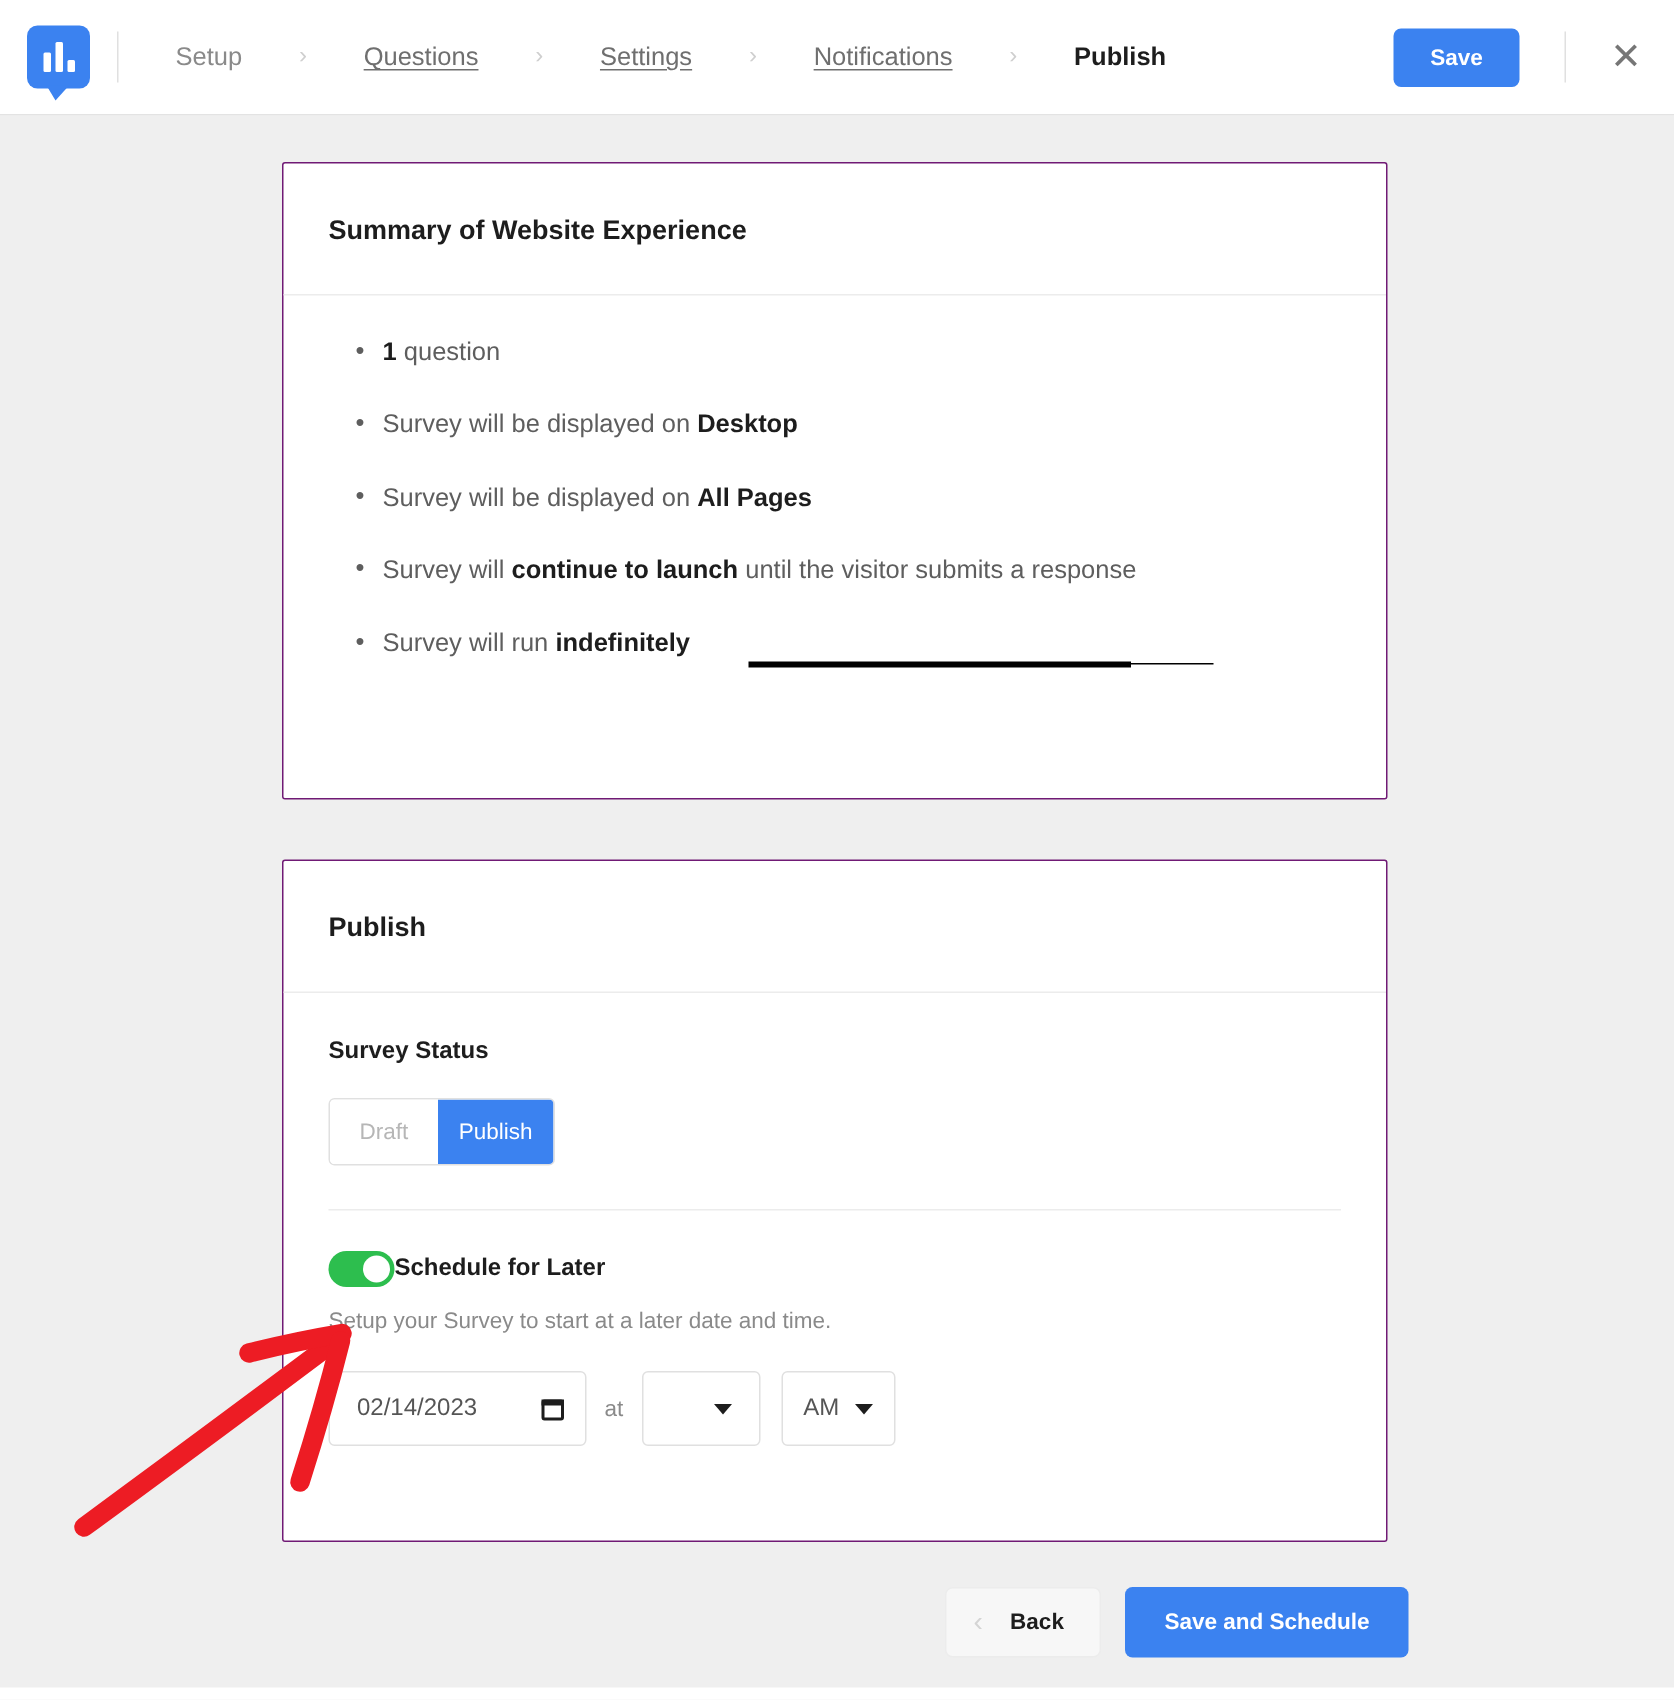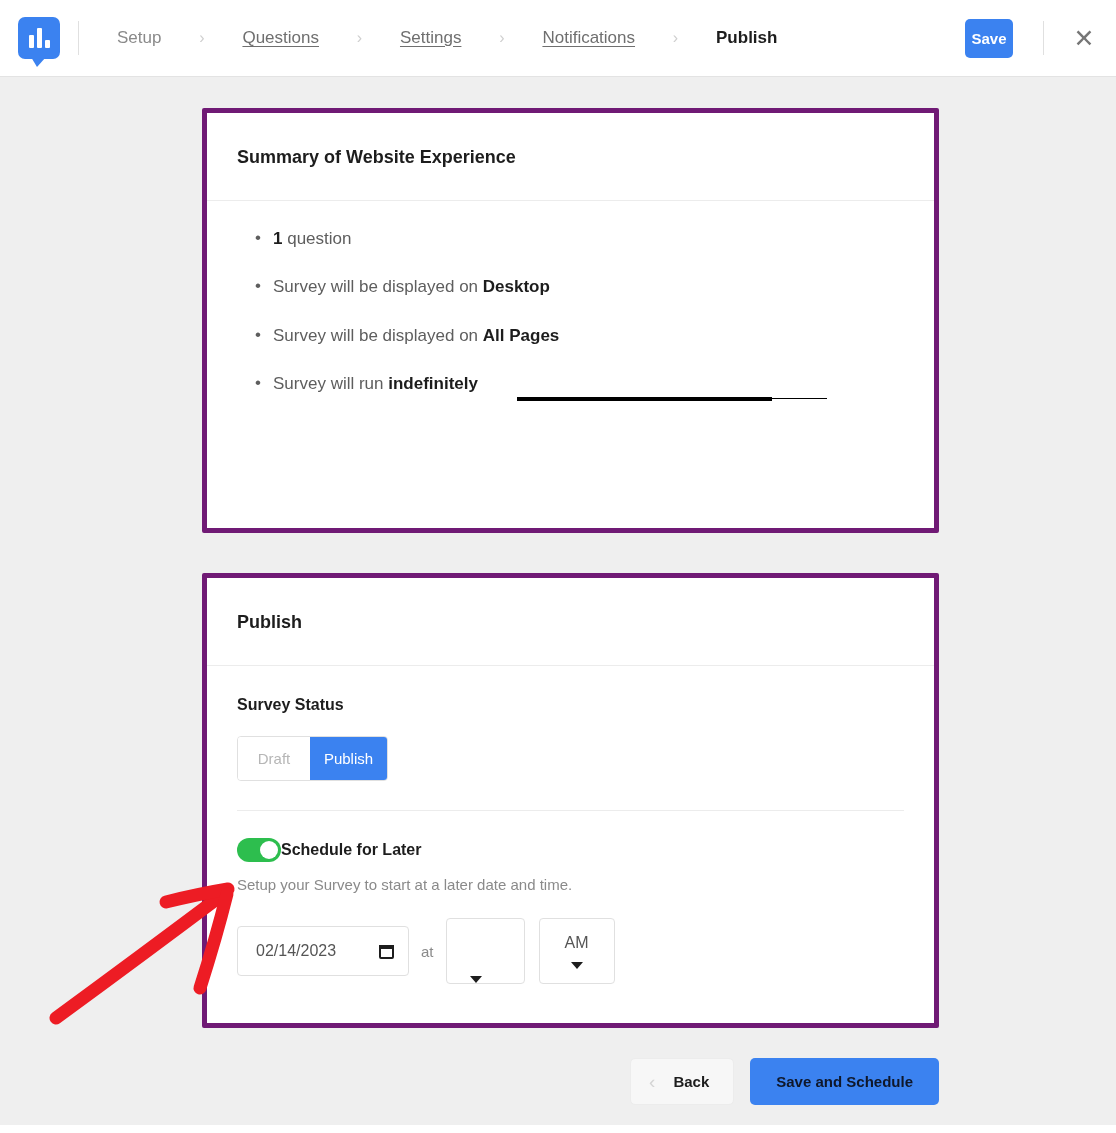--- a/index.html
+++ b/index.html
@@ -61,34 +61,34 @@
   .crumb-sep {
     color: #cfcfcf; font-size: 16px; padding: 0 0 0 0;
     width: 77px; text-align: center; user-select: none;
   }
 
   .hdr-right { display: flex; align-items: center; flex: 0 0 auto; padding-right: 0; }
   .save-btn {
     background: #3b82f0; color: #ffffff; border: none;
     font-family: "Liberation Sans", sans-serif;
     font-size: 15px; font-weight: bold;
-    padding: 11px 0; width: 48px; border-radius: 5px;
+    padding: 11px 0; width: 84px; border-radius: 5px;
     cursor: pointer;
   }
   .hdr-right .hdr-sep { margin: 0 22px 0 30px; }
   .close-btn {
     width: 36px; height: 36px; display: flex; align-items: center; justify-content: center;
     font-size: 25px; color: #767676; cursor: pointer; margin-right: 14px;
     font-family: "Liberation Sans", sans-serif; line-height: 1;
   }
 
   
   .card {
-    position: absolute; left: 202px; width: 737px;
-    background: #ffffff; border: 5px solid #701a75; border-radius: 2px;
+    position: absolute; left: 188px; width: 737px;
+    background: #ffffff; border: 1px solid #701a75; border-radius: 2px;
   }
   .card-head {
     border-bottom: 1px solid #ececec;
     padding: 34px 30px 32px 30px;
   }
   .card-title { font-size: 18px; font-weight: bold; color: #1d1d1d; }
 
   #summary-card { top: 108px; height: 425px; }
   #summary-card .card-body { padding: 28px 30px 20px 30px; position: relative; }
 
@@ -158,23 +158,23 @@
   .cal-icon:before {
     content: ""; position: absolute; inset: 2px 0 0 0;
     border: 2px solid #1d1d1d; border-radius: 2px;
   }
   .cal-icon:after {
     content: ""; position: absolute; top: 2px; left: 0; right: 0; height: 4px;
     background: #1d1d1d;
   }
   .at-label { font-size: 15px; color: #8a8a8a; padding: 0 12px; }
   .sel-field {
-    height: 66px; border: 1px solid #e0e0e0; border-radius: 4px;
+    height: 50px; border: 1px solid #e0e0e0; border-radius: 4px;
     background: #ffffff; display: flex; align-items: center;
-    justify-content: center; gap: 10px; cursor: pointer; flex-direction: column;
+    justify-content: center; gap: 10px; cursor: pointer;
   }
   #time-select { width: 79px; justify-content: flex-end; padding-right: 18px; }
   #ampm-select { width: 76px; margin-left: 14px; }
   .sel-field .txt { font-size: 16px; color: #555555; }
   .caret {
     width: 0; height: 0; border-left: 6px solid transparent;
     border-right: 6px solid transparent; border-top: 7px solid #1d1d1d;
     flex: 0 0 auto;
   }
 
@@ -187,21 +187,21 @@
     display: flex; align-items: center; gap: 18px;
     background: #f7f7f7; border: 1px solid #ececec; border-radius: 5px;
     padding: 0 24px 0 18px; height: 47px; cursor: pointer;
     font-family: "Liberation Sans", sans-serif;
   }
   .back-btn .chev {
     font-size: 19px; color: #d4d4d4; line-height: 1;
   }
   .back-btn .lbl { font-size: 15px; font-weight: bold; color: #1d1d1d; }
   .schedule-btn {
-    background: #3b82f0; color: #0f172a; border: none; border-radius: 5px;
+    background: #3b82f0; color: #ffffff; border: none; border-radius: 5px;
     height: 47px; padding: 0 26px; cursor: pointer;
     font-family: "Liberation Sans", sans-serif;
     font-size: 15px; font-weight: bold;
   }
 
   
   #annotation-arrow {
     position: absolute; left: 48px; top: 858px;
     width: 240px; height: 170px; pointer-events: none;
   }
@@ -249,20 +249,21 @@
 
   <div class="card" id="summary-card">
     <div class="card-head">
       <div class="card-title">Summary of Website Experience</div>
     </div>
     <div class="card-body">
       <ul class="sum-list">
         <li><b>1</b><span> question</span></li>
         <li><span>Survey will be displayed on </span><b>Desktop</b></li>
         <li><span>Survey will be displayed on </span><b>All Pages</b></li>
+        <li><span>Survey will </span><b>continue to launch</b><span> until the visitor submits a response</span></li>
         <li><span>Survey will run </span><b>indefinitely</b></li>
       </ul>
       <div class="marker-line"></div>
     </div>
   </div>
 
   <div class="card" id="publish-card">
     <div class="card-head">
       <div class="card-title">Publish</div>
     </div>

